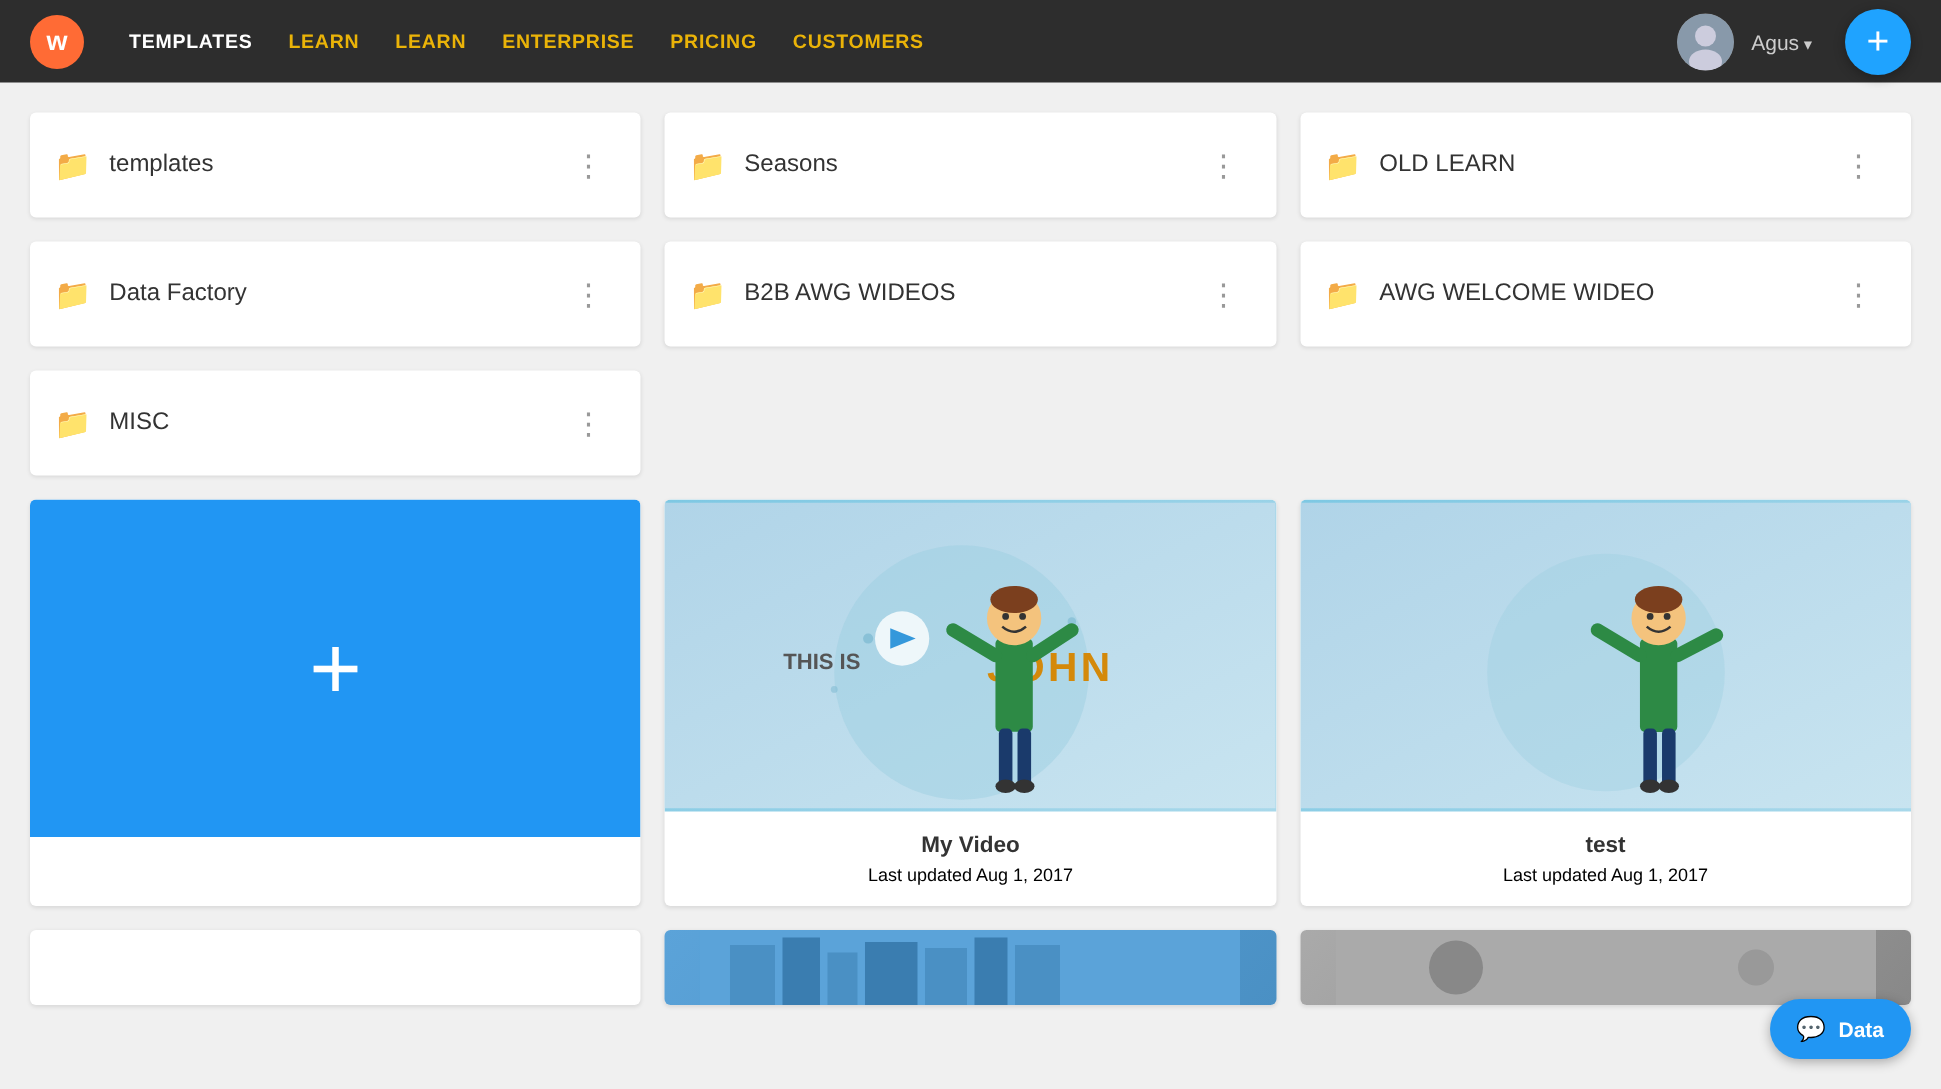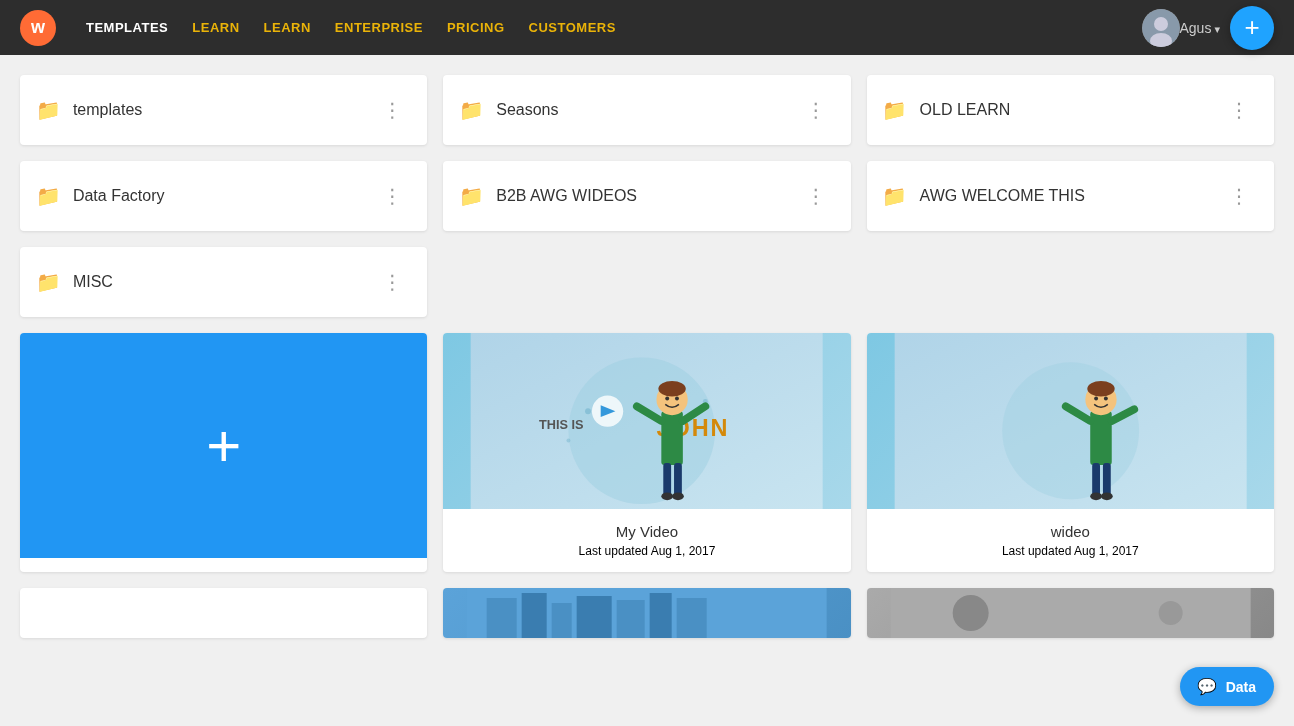--- a/index.html
+++ b/index.html
@@ -28,21 +28,21 @@
     .navbar-links {
       display: flex; gap: 24px; flex: 1;
     }
     .navbar-links a {
       color: #eab308; text-decoration: none; font-size: 13px; font-weight: 600;
       letter-spacing: 0.5px;
       cursor: pointer;
     }
     .navbar-links a.active { color: white; }
     .navbar-right {
-      display: flex; align-items: center; gap: 0;
+      display: flex; align-items: center; gap: 12px;
     }
     .user-avatar {
       width: 38px; height: 38px; border-radius: 50%;
       background: #888;
       overflow: hidden;
       display: flex; align-items: center; justify-content: center;
     }
     .user-avatar svg { width: 38px; height: 38px; }
     .user-name {
       color: #ccc; font-size: 14px; cursor: pointer;
@@ -104,33 +104,33 @@
     
     .video-card {
       background: white;
       border-radius: 4px;
       overflow: hidden;
       box-shadow: 0 1px 3px rgba(0,0,0,0.1);
       cursor: pointer;
     }
     .video-thumbnail {
       width: 100%;
-      height: 176px;
+      height: 208px;
       position: relative;
       overflow: hidden;
     }
     .video-thumbnail.blue-bg {
       background: linear-gradient(135deg, #7ec8e3 0%, #a8d8ea 100%);
     }
     .video-info {
       padding: 14px 16px;
       text-align: center;
     }
     .video-title {
-      font-size: 15px; font-weight: 400; color: #333; margin-bottom: 4px;
+      font-size: 15px; font-weight: 700; color: #333; margin-bottom: 4px;
     }
     .video-updated {
       font-size: 12px; color: #000000;
     }
 
     
     .new-wideo-card {
       background: white;
       border-radius: 4px;
       overflow: hidden;
@@ -266,21 +266,21 @@
       <div class="folder-left">
         <span class="folder-icon">📁</span>
         <span class="folder-name">B2B AWG WIDEOS</span>
       </div>
       <span class="folder-menu dots">⋮</span>
     </div>
 
     <div class="folder-card">
       <div class="folder-left">
         <span class="folder-icon">📁</span>
-        <span class="folder-name">AWG WELCOME THIS</span>
+        <span class="folder-name">AWG WELCOME WIDEO</span>
       </div>
       <span class="folder-menu dots">⋮</span>
     </div>
 
     <div class="folder-card">
       <div class="folder-left">
         <span class="folder-icon">📁</span>
         <span class="folder-name">MISC</span>
       </div>
       <span class="folder-menu dots">⋮</span>
@@ -379,21 +379,21 @@
           <path d="M222,90 L245,78" stroke="#2d8a45" stroke-width="8" stroke-linecap="round"></path>
 
           <rect x="202" y="133" width="8" height="35" rx="3" fill="#1a3a6b"></rect>
           <rect x="213" y="133" width="8" height="35" rx="3" fill="#1a3a6b"></rect>
 
           <ellipse cx="206" cy="167" rx="6" ry="4" fill="#333"></ellipse>
           <ellipse cx="217" cy="167" rx="6" ry="4" fill="#333"></ellipse>
         </svg>
       </div>
       <div class="video-info">
-        <div class="video-title">wideo</div>
+        <div class="video-title">test</div>
         <div class="video-updated">Last updated Aug 1, 2017</div>
       </div>
     </div>
 
     <div class="partial-card" style="background:white;"></div>
     <div class="partial-video partial-city">
       <svg width="100%" height="50" viewBox="0 0 360 50" xmlns="http://www.w3.org/2000/svg">
         <rect width="360" height="50" fill="#5ba3d9"></rect>
 
         <rect x="20" y="10" width="30" height="40" fill="#4a90c4"></rect>

